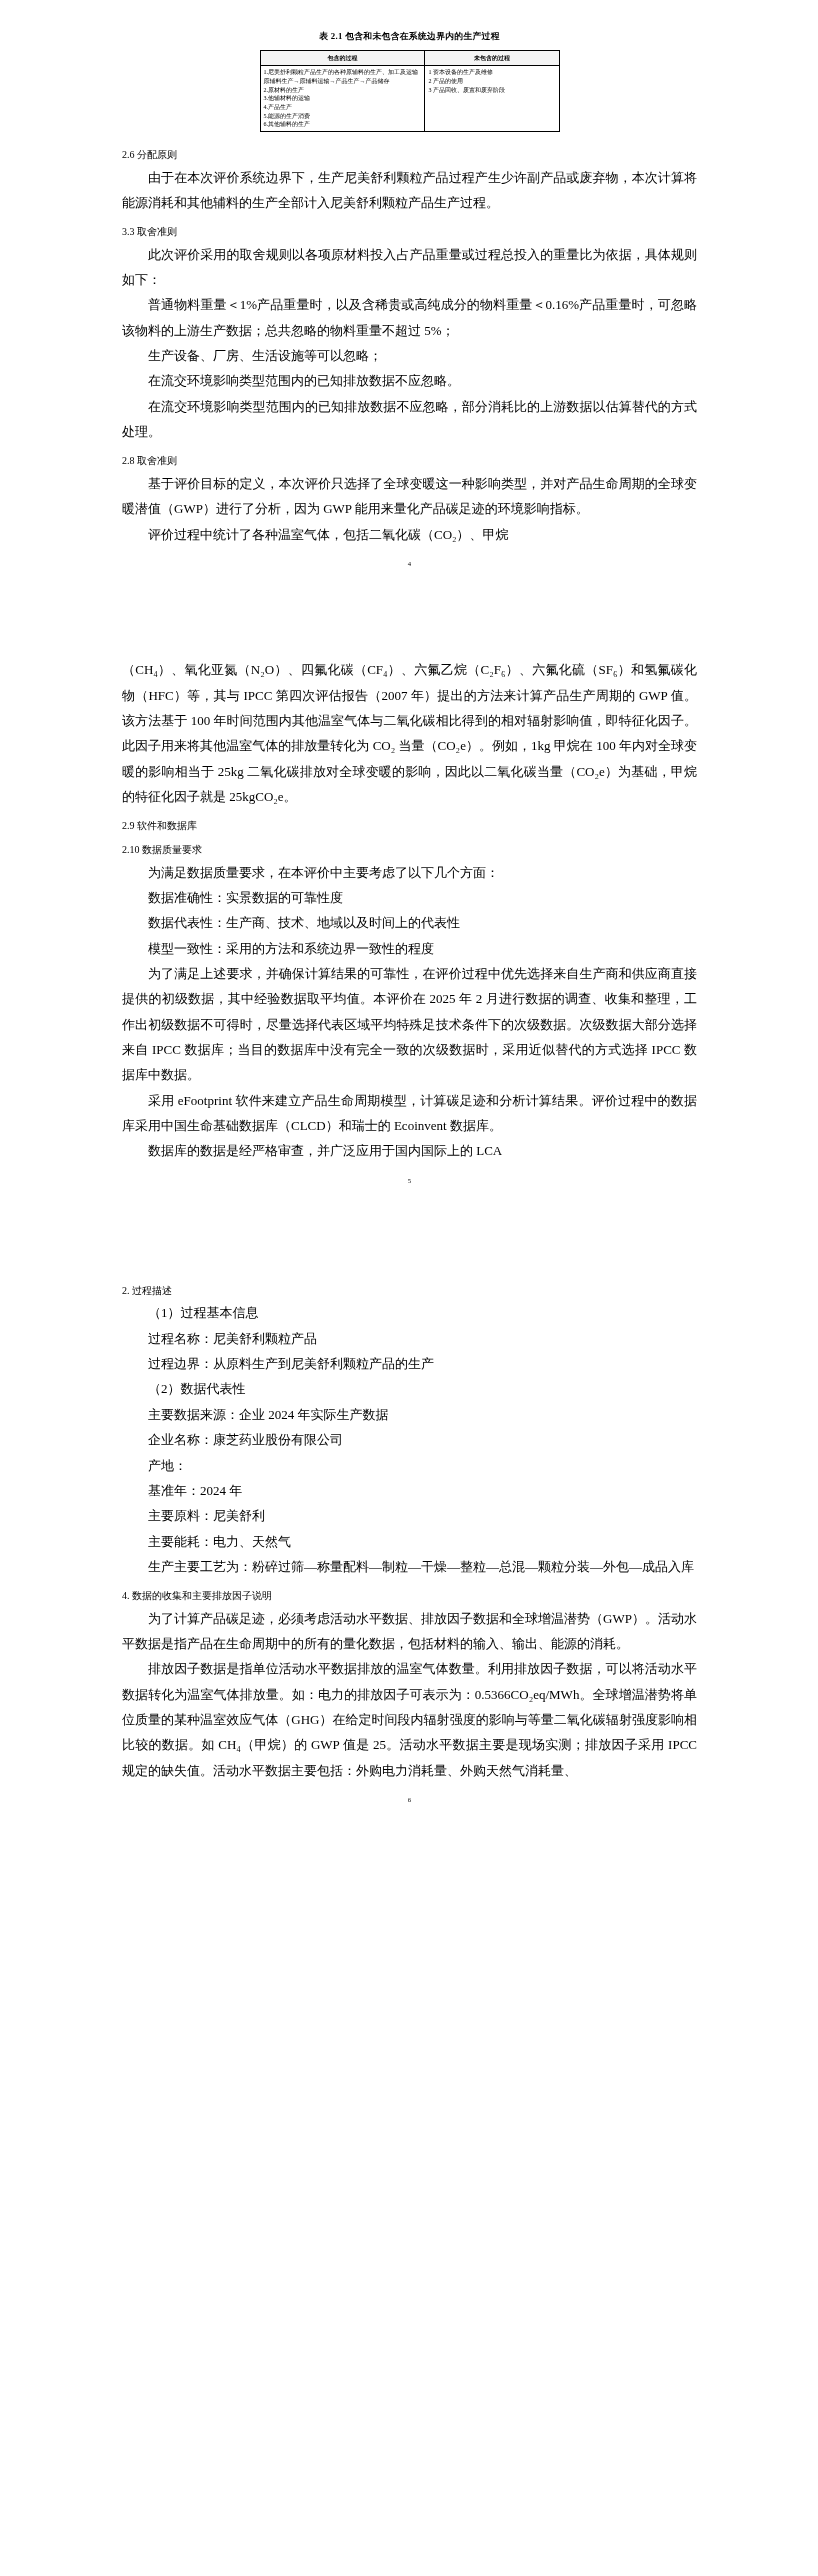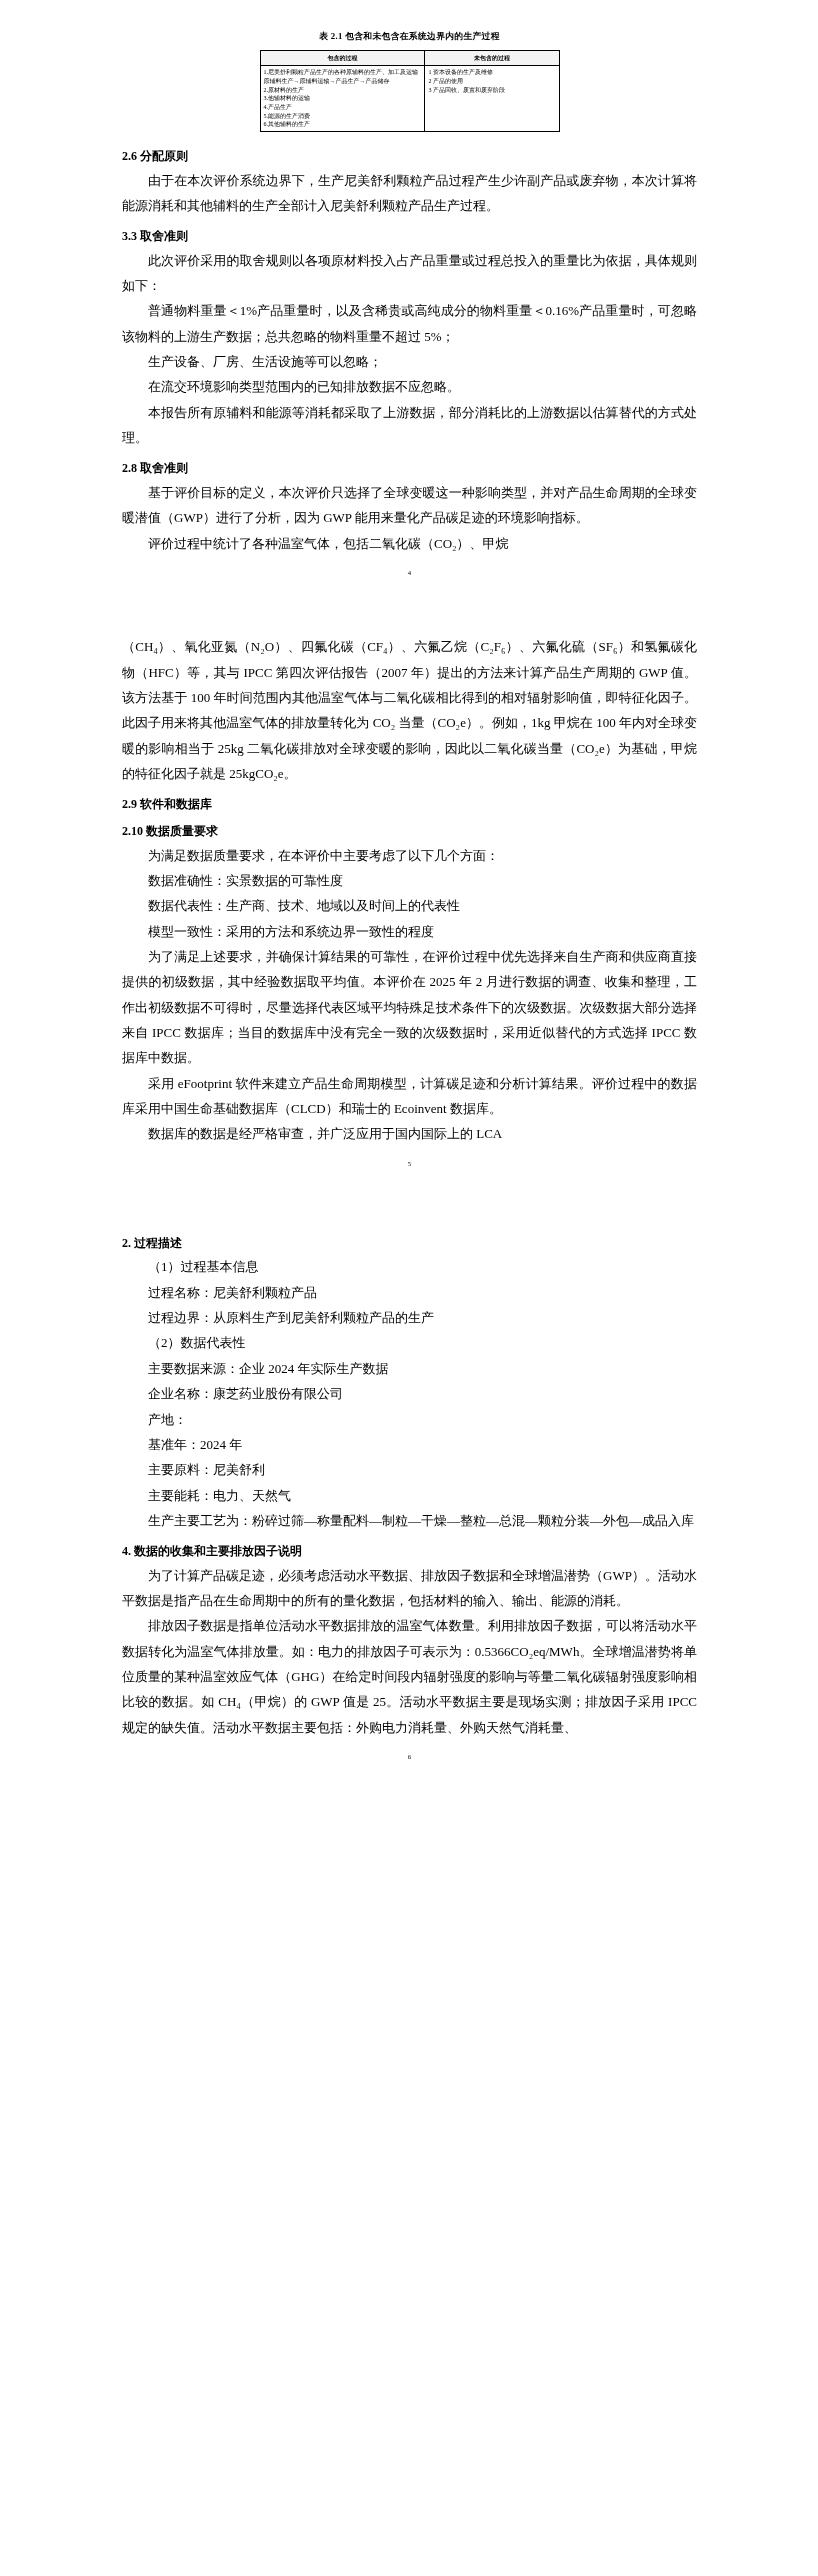--- a/index.html
+++ b/index.html
@@ -9,21 +9,21 @@
     background: #ffffff;
   }
   body {
     width: 818px;
     font-family: "Liberation Serif", serif;
     color: #000000;
   }
   .page {
     width: 818px;
     position: relative;
-    padding: 0 122px;
+    padding: 16px 122px;
   }
   .page-1 { padding-top: 31px; }
   .doc-col { width: 575px; }
 
   .table-title {
     text-align: center;
     font-size: 8.8px;
     font-weight: bold;
     letter-spacing: 0.3px;
     margin: 0 0 7.2px 0;
@@ -48,22 +48,22 @@
     font-size: 6px;
     padding: 2.6px 2.1px;
     background: #f4f4f4;
   }
   table.proc-table td.col-a { width: 165px; }
   table.proc-table td.col-b { width: 135px; }
   .tlist { margin: 0; padding: 0; list-style: none; }
   .tlist li { white-space: nowrap; }
 
   h3.sec {
-    font-size: 12px;
-    font-weight: bold;
+    font-size: 10px;
+    font-weight: normal;
     margin: 8.8px 0 2.6px 0;
     line-height: 1.5;
   }
   p.body {
     font-size: 13px;
     line-height: 1.95;
     margin: 0;
     text-align: justify;
     text-justify: inter-ideograph;
   }
@@ -118,21 +118,21 @@
     <div class="gap-after-table"></div>
 
     <h3 class="sec">2.6 分配原则</h3>
     <p class="body ind">由于在本次评价系统边界下，生产尼美舒利颗粒产品过程产生少许副产品或废弃物，本次计算将能源消耗和其他辅料的生产全部计入尼美舒利颗粒产品生产过程。</p>
 
     <h3 class="sec">3.3 取舍准则</h3>
     <p class="body ind">此次评价采用的取舍规则以各项原材料投入占产品重量或过程总投入的重量比为依据，具体规则如下：</p>
     <p class="body ind">普通物料重量＜1%产品重量时，以及含稀贵或高纯成分的物料重量＜0.16%产品重量时，可忽略该物料的上游生产数据；总共忽略的物料重量不超过 5%；</p>
     <p class="body ind">生产设备、厂房、生活设施等可以忽略；</p>
     <p class="body ind">在流交环境影响类型范围内的已知排放数据不应忽略。</p>
-    <p class="body ind">本报告所有原辅料和能源等消耗都采取了上游数据，部分消耗比的上游数据以估算替代的方式处理。</p>
+    <p class="body ind">在流交环境影响类型范围内的已知排放数据不应忽略，部分消耗比的上游数据以估算替代的方式处理。</p>
 
     <h3 class="sec">2.8 取舍准则</h3>
     <p class="body ind">基于评价目标的定义，本次评价只选择了全球变暖这一种影响类型，并对产品生命周期的全球变暖潜值（GWP）进行了分析，因为 GWP 能用来量化产品碳足迹的环境影响指标。</p>
     <p class="body ind">评价过程中统计了各种温室气体，包括二氧化碳（CO₂）、甲烷</p>
 
     <div class="pagenum">4</div>
   </div>
 </div>
 
 <div class="page">

